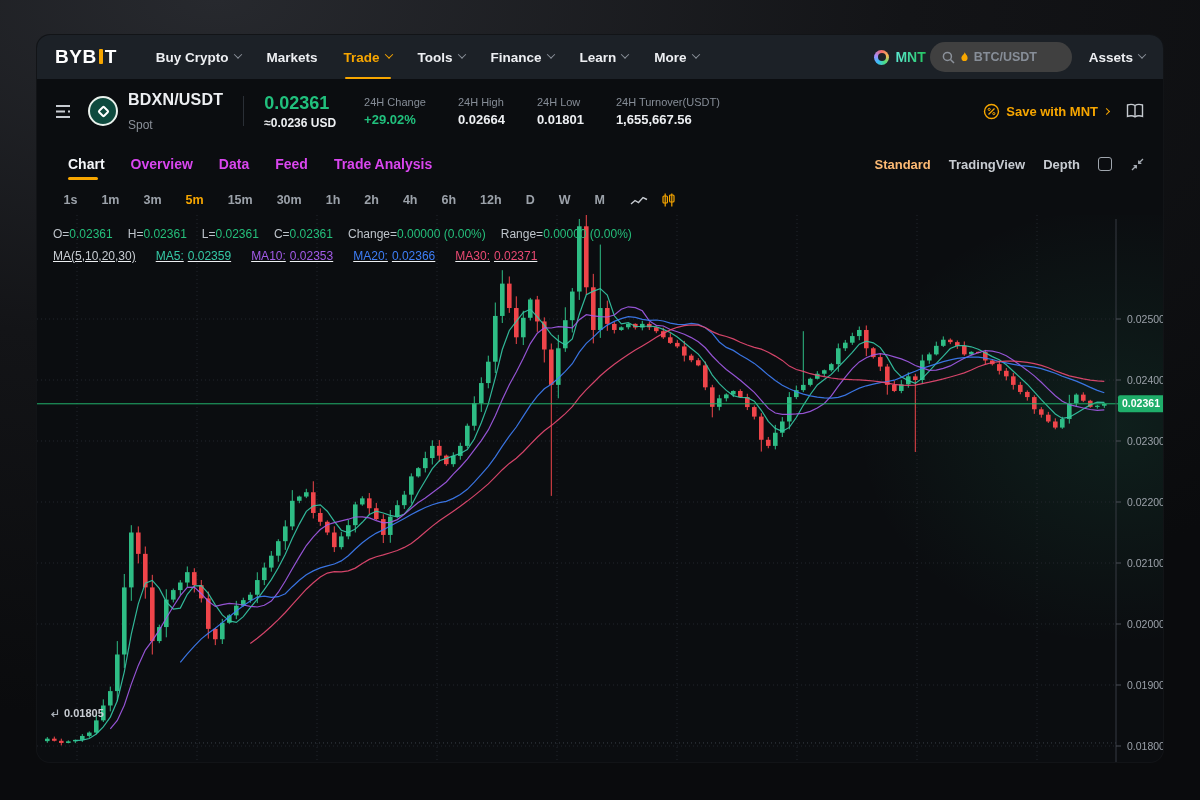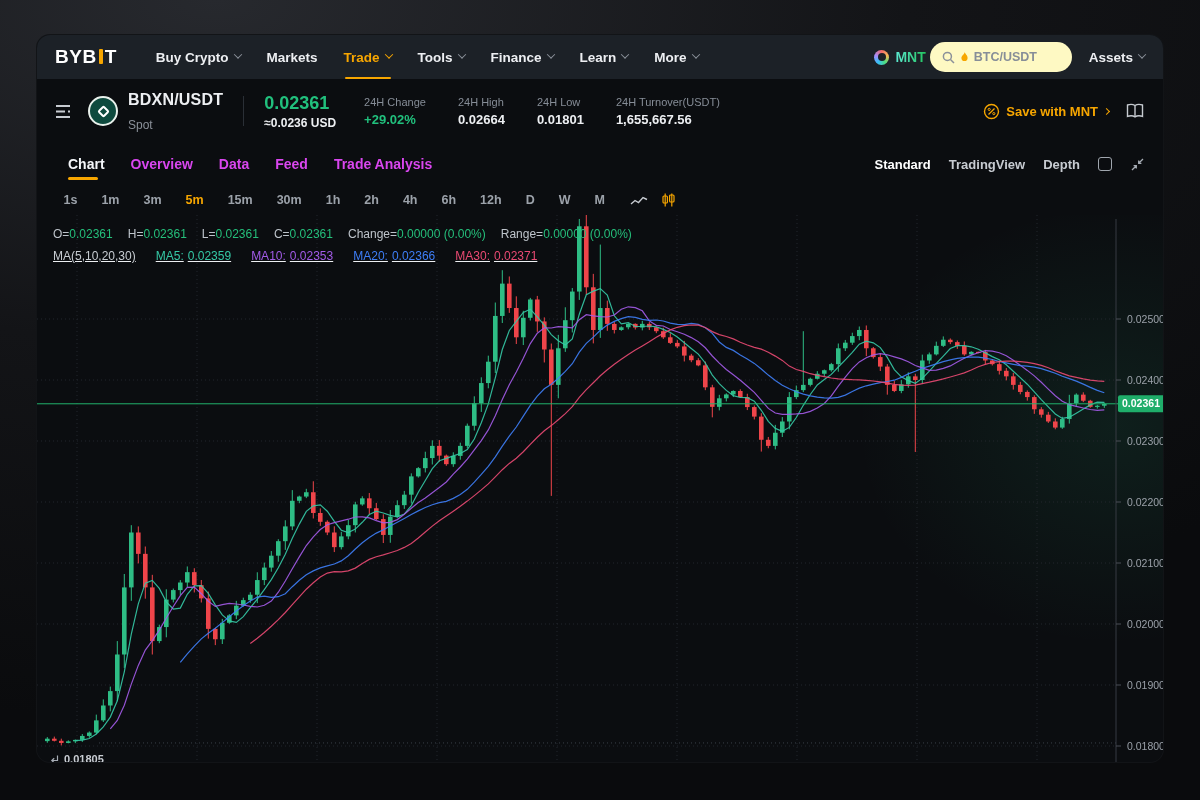--- a/index.html
+++ b/index.html
@@ -22,21 +22,21 @@
   .nav-item { position:relative; height:100%; display:flex; align-items:center; padding:0 13px; font-size:13.5px; font-weight:600; color:#EDEFF2; cursor:pointer; white-space:nowrap; }
   .chev { width:6px; height:6px; border-right:1.5px solid #8B919A; border-bottom:1.5px solid #8B919A; transform:rotate(45deg) translate(-1px,-1px); margin-left:6px; margin-top:-2px; }
   .nav-item.active { color:#F7A600; }
   .nav-item.active .chev { border-color:#F7A600; }
   .nav-item.active::after { content:""; position:absolute; left:50%; transform:translateX(-50%); bottom:0; width:46px; height:2px; background:#F7A600; border-radius:1px; }
   .nav-right { margin-left:auto; display:flex; align-items:center; gap:4px; }
   .mnt-btn { display:flex; align-items:center; gap:6px; cursor:pointer; }
   .mnt-ring { width:15px; height:15px; border-radius:50%; background:conic-gradient(#ef6a6a,#f7b955,#4ade80,#38bdf8,#a78bfa,#ef6a6a); position:relative; }
   .mnt-ring::after { content:""; position:absolute; inset:3.5px; border-radius:50%; background:#1C2127; }
   .mnt-text { font-weight:700; font-size:14px; background:linear-gradient(90deg,#5EEAD4,#22C55E); -webkit-background-clip:text; background-clip:text; color:transparent; }
-  .search { background:#fef9c3; border-radius:16px; height:30px; display:flex; align-items:center; gap:5px; padding:0 12px; width:142px; cursor:text; }
+  .search { background:#404040; border-radius:16px; height:30px; display:flex; align-items:center; gap:5px; padding:0 12px; width:142px; cursor:text; }
   .search .ph { color:#878E98; font-size:12.5px; font-weight:600; }
   
   .ticker { height:64px; display:flex; align-items:center; padding:0 18px; background:#0B0D10; }
   .icon-btn { cursor:pointer; display:flex; align-items:center; }
   .coin { width:30px; height:30px; border-radius:50%; background:#0E4A3E; border:2px solid #E9F1EC; display:flex; align-items:center; justify-content:center; margin-left:14px; }
   .coin .gem { width:9px; height:9px; border:2px solid #fff; border-radius:2px; transform:rotate(45deg); }
   .pair-block { margin-left:10px; }
   .pair-name { font-size:16px; font-weight:700; letter-spacing:.2px; }
   .pair-market { font-size:12px; color:#8B919A; margin-top:9px; }
   .tdivider { width:1px; height:30px; background:#2A2F36; margin:0 20px; }
@@ -49,21 +49,21 @@
   .ticker-right { margin-left:auto; display:flex; align-items:center; gap:16px; }
   .save-mnt { display:flex; align-items:center; gap:6px; color:#F7A600; font-size:13px; font-weight:600; cursor:pointer; white-space:nowrap; }
   .save-chev { width:5px;height:5px;border-right:1.5px solid #F7A600;border-bottom:1.5px solid #F7A600;transform:rotate(-45deg); }
   
   .tabs { height:42px; display:flex; align-items:center; padding:0 18px; }
   .tab { position:relative; height:100%; display:flex; align-items:center; padding:0 13px; font-size:14px; font-weight:600; color:#d946ef; cursor:pointer; }
   .tab.active { color:#F5F7FA; font-weight:700; }
   .tab.active::after { content:""; position:absolute; left:13px; bottom:5px; width:30px; height:3px; border-radius:2px; background:#F7A600; }
   .tabs-right { margin-left:auto; display:flex; align-items:center; gap:18px; }
   .mode { font-size:13px; font-weight:600; color:#C7CBD1; cursor:pointer; }
-  .mode.std { color:#ffffff; }
+  .mode.std { color:#fdba74; }
   .sq-icon { width:14px; height:14px; border:1.5px solid #A0A6AE; border-radius:3px; cursor:pointer; }
   
   .tfs { height:30px; display:flex; align-items:center; padding:0 18px; gap:7px; }
   .tf { font-size:12.5px; font-weight:600; color:#9CA2AA; padding:0 8.5px; cursor:pointer; }
   .tf.active { color:#F7A600; }
   .tf-icons { display:flex; align-items:center; gap:14px; margin-left:10px; }
   
   .chart-region { position:relative; height:549px; }
   #chart-svg { position:absolute; inset:0; }
   .ohlc-row { position:absolute; left:16px; top:12px; display:flex; gap:15px; font-size:12px; z-index:3; pointer-events:none; }
@@ -635,21 +635,21 @@
           <span class="v">0.00000 (0.00%)</span>
         </span>
     </div>
     <div class="ma-row">
       <span class="grp">MA(5,10,20,30)</span>
       <span class="ma-item" style="color: rgb(53, 201, 166);"><span>MA5:</span><span>0.02359</span></span>
       <span class="ma-item" style="color: rgb(163, 91, 232);"><span>MA10:</span><span>0.02353</span></span>
       <span class="ma-item" style="color: rgb(62, 126, 247); text-align: center;"><span>MA20:</span><span>0.02366</span></span>
       <span class="ma-item" style="color: rgb(234, 74, 115);"><span>MA30:</span><span>0.02371</span></span>
     </div>
-    <div class="low-marker" id="low-marker" style="top: 538px; text-align: center;">
+    <div class="low-marker" id="low-marker" style="top: 492px; text-align: center;">
       <svg width="11" height="11" viewBox="0 0 11 11">
           <path d="M8.5 1.5 V6.5 H3 M5.2 4.2 L2.8 6.5 L5.2 8.8" stroke="#A7ADB5" stroke-width="1.2" fill="none"></path>
         </svg>
       <span>0.01805</span>
     </div>
   </div>
 
 </div>
 
 </body></html>

